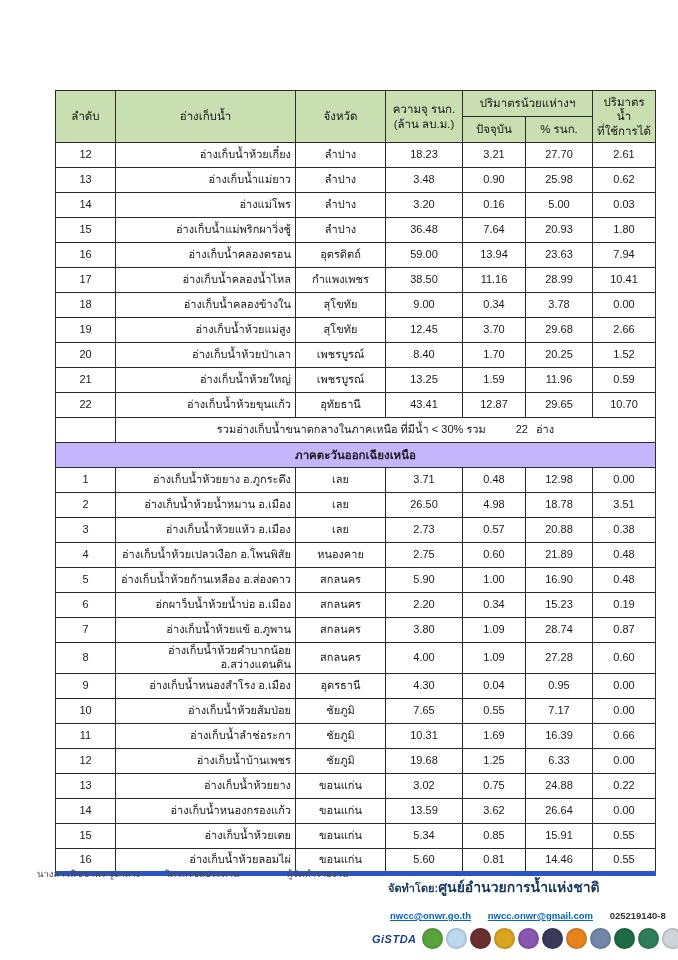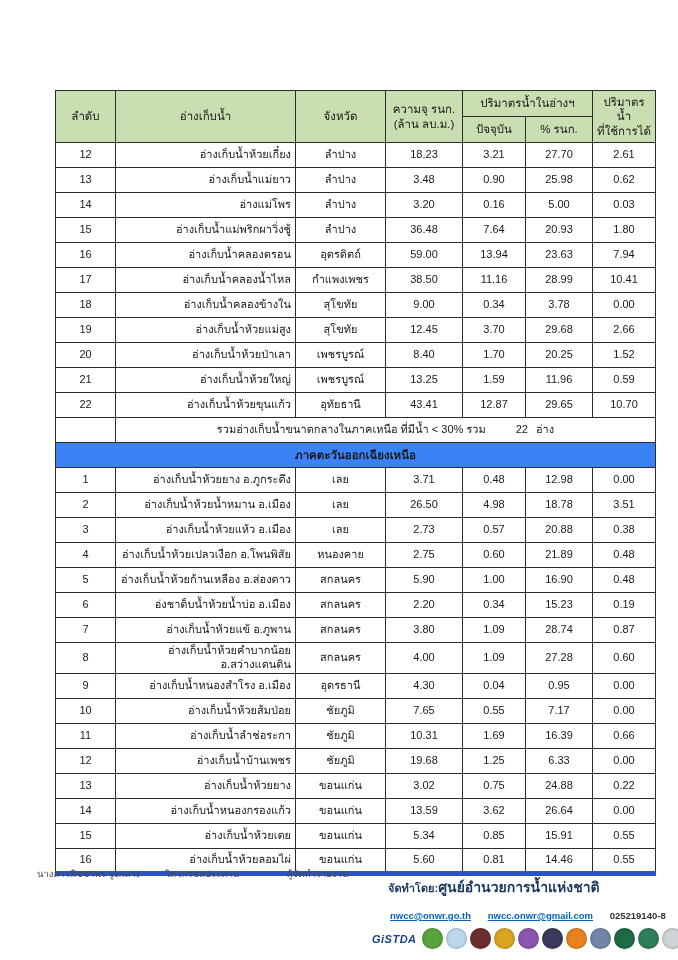--- a/index.html
+++ b/index.html
@@ -18,21 +18,21 @@
     padding:1px 4px; vertical-align:middle; color:#1a1a1a;
   }
   .report-table thead th {
     background:#c9deb1; font-weight:normal; text-align:center;
     font-size:11.5px; height:26px;
   }
   .report-table tbody td { height:25px; background:#ffffff; }
   td.c { text-align:center; }
   td.l { text-align:right; }
   tr.region-row td {
-    background:#3b82f6; text-align:center; font-weight:bold; font-size:11.5px;
+    background:#c4b5fd; text-align:center; font-weight:bold; font-size:11.5px;
   }
   tr.summary-row td { text-align:center; }
   .sum-count { margin-left:30px; }
   .sum-unit  { margin-left:8px; }
 
   .sig-block { position:absolute; left:37px; top:866px; font-size:9.5px; color:#4a4a4a; }
   .sig-row { display:flex; margin-bottom:7px; }
   .sig-name  { width:128px; }
   .sig-title { width:122px; }
   .sig-role  { width:95px; }
@@ -63,21 +63,21 @@
         <col style="width:63px">
         <col style="width:67px">
         <col style="width:63px">
     </colgroup>
     <thead>
       <tr>
         <th rowspan="2">ลำดับ</th>
         <th rowspan="2">อ่างเก็บน้ำ</th>
         <th rowspan="2">จังหวัด</th>
         <th rowspan="2"><span>ความจุ รนก.</span><br><span>(ล้าน ลบ.ม.)</span></th>
-        <th colspan="2">ปริมาตรน้ำในอ่างฯ</th>
+        <th colspan="2">ปริมาตรน้วยแห่างฯ</th>
         <th rowspan="2"><span>ปริมาตรน้ำ</span><br><span>ที่ใช้การได้</span></th>
       </tr>
       <tr>
         <th>ปัจจุบัน</th>
         <th>% รนก.</th>
       </tr>
     </thead>
     <tbody>
         <tr>
           <td class="c">12</td>
@@ -225,21 +225,21 @@
           <td class="c">5</td>
           <td class="l">อ่างเก็บน้ำห้วยก้านเหลือง อ.ส่องดาว</td>
           <td class="c">สกลนคร</td>
           <td class="c">5.90</td>
           <td class="c">1.00</td>
           <td class="c">16.90</td>
           <td class="c">0.48</td>
         </tr>
         <tr>
           <td class="c">6</td>
-          <td class="l">อ่งชาต็บน้ำห้วยน้ำบ่อ อ.เมือง</td>
+          <td class="l">อ่กผาว็บน้ำห้วยน้ำบ่อ อ.เมือง</td>
           <td class="c">สกลนคร</td>
           <td class="c">2.20</td>
           <td class="c">0.34</td>
           <td class="c">15.23</td>
           <td class="c">0.19</td>
         </tr>
         <tr>
           <td class="c">7</td>
           <td class="l">อ่างเก็บน้ำห้วยแข้ อ.ภูพาน</td>
           <td class="c">สกลนคร</td>

